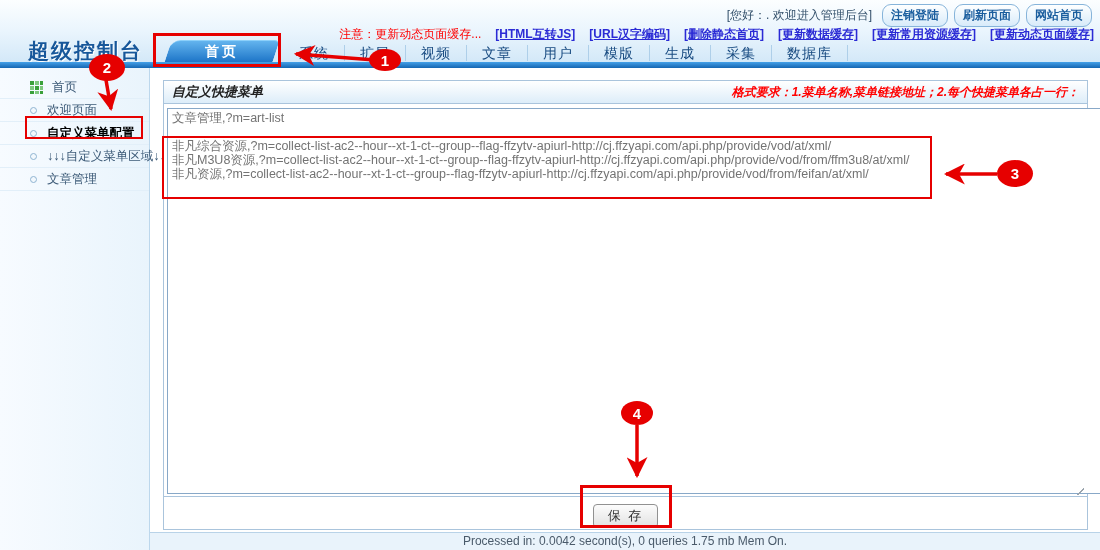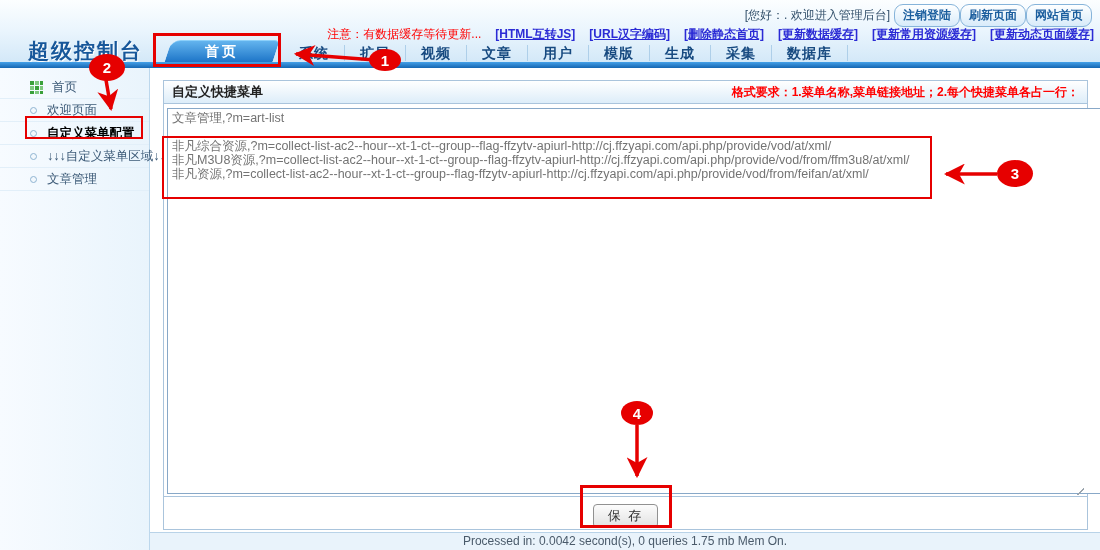--- a/index.html
+++ b/index.html
@@ -5,37 +5,37 @@
   * { margin:0; padding:0; box-sizing:border-box; }
   html,body { width:1100px; height:550px; }
   body { font-family:"Liberation Sans", sans-serif; background:#fff; }
   .stage { position:relative; width:1100px; height:550px; overflow:hidden; background:#fff; }
 
   
   .header { position:absolute; left:0; top:0; width:1100px; height:68px;
     background:linear-gradient(180deg,#fcfeff 0%,#eaf5fd 45%,#cfe6f7 100%); }
   .logo { position:absolute; left:28px; top:37px; font-size:21px; font-weight:bold;
     color:#17579a; letter-spacing:2px; text-shadow:1px 1px 0 #fff; }
-  .row1 { position:absolute; top:4px; right:8px; display:flex; align-items:center; }
+  .row1 { position:absolute; top:4px; right:8px; display:flex; align-items:center; gap:6px; }
   .welcome { font-size:12px; color:#33506b; margin-right:4px; }
   .hbtn { font-size:12px; font-weight:bold; color:#1b5e9e; padding:2px 8px;
     border:1px solid #86b4da; border-radius:9px;
     background:linear-gradient(180deg,#feffff,#d8ebfa); cursor:pointer; }
   .row2 { position:absolute; top:26px; right:6px; display:flex; align-items:center; gap:14px; }
   .notice { font-size:12px; color:#ff0000; }
   .hlink { font-size:12px; font-weight:bold; color:#2b2bd5; text-decoration:underline; cursor:pointer; }
 
   
   .active-tab { position:absolute; left:168px; top:40px; width:108px; height:23px; cursor:pointer; }
   .active-tab .tab-bg { position:absolute; inset:0; background:linear-gradient(180deg,#63b4ee,#1a72c6);
     transform:skewX(-18deg); border-radius:9px 5px 2px 2px; border-top:1px solid #8cd0fa; }
   .active-tab span { position:relative; display:block; text-align:center; line-height:23px;
     color:#fff; font-size:14px; font-weight:bold; letter-spacing:3px; }
   .tabs-row { position:absolute; left:284px; top:45px; display:flex; }
-  .tab { font-size:14px; font-weight:bold; color:#174a80; padding:0 15px; line-height:16px;
+  .tab { font-size:14px; font-weight:normal; color:#174a80; padding:0 15px; line-height:16px;
     border-right:1px solid #aecfe9; cursor:pointer; letter-spacing:1px; }
   .bluebar { position:absolute; left:0; top:62px; width:1100px; height:6px;
     background:linear-gradient(180deg,#44a0e8,#1566b2); }
 
   
   .sidebar { position:absolute; left:0; top:68px; width:150px; height:482px;
     background:linear-gradient(90deg,#f7fbff,#e9f4fc); border-right:1px solid #bcd7ec; padding-top:8px; }
   .side-item { display:flex; align-items:center; height:23px; padding-left:30px;
     font-size:12.5px; color:#3c5a77; border-bottom:1px solid #e2eff9; cursor:pointer; white-space:nowrap; }
   .side-item .bullet { width:7px; height:7px; border-radius:50%; border:1px solid #8fb4d2;
@@ -51,21 +51,21 @@
       linear-gradient(#3aa03a,#3aa03a) 0 10px/4px 3px,
       linear-gradient(#7fc97f,#7fc97f) 5px 10px/4px 3px,
       linear-gradient(#3aa03a,#3aa03a) 10px 10px/3px 3px;
     background-repeat:no-repeat; }
   .side-item.hl { font-weight:bold; color:#000; }
 
   
   .panel { position:absolute; left:163px; top:80px; width:925px; height:450px;
     border:1px solid #aac4dc; background:#fff; }
   .panel-title { height:23px; display:flex; justify-content:space-between; align-items:center;
-    padding:0 8px; background:linear-gradient(180deg,#ffffff,#ddedf9); border-bottom:1px solid #aac4dc; }
+    padding:0 8px; background:linear-gradient(180deg,#ffffff,#ddedf9); border-bottom:1px solid #aac4dc;font-style:italic; }
   .panel-title .t { font-size:13px; font-weight:bold; color:#222; }
   .panel-title .hint { font-size:12px; font-weight:bold; color:#f00; }
   .menu-textarea { position:absolute; left:3px; top:27px; width:1091px; height:386px;
     border:1px solid #88a8c8; resize:none; outline:none; overflow:hidden;
     font-family:"Liberation Sans", sans-serif; font-size:12.5px; line-height:14px;
     padding:2px 4px; color:#737373; white-space:pre; }
   .grip { position:absolute; left:908px; top:402px; width:12px; height:12px; pointer-events:auto;
     background:repeating-linear-gradient(135deg, transparent 0 2px, #9aa4ad 2px 3px, transparent 3px 5px);
     clip-path:polygon(100% 0, 100% 100%, 0 100%); cursor:nwse-resize; }
   .panel-footer { position:absolute; left:0; bottom:0; width:100%; height:33px;
@@ -96,21 +96,21 @@
     <div class="logo">超级控制台</div>
 
     <div class="row1">
       <span class="welcome">[您好：. 欢迎进入管理后台]</span>
       <span class="hbtn">注销登陆</span>
       <span class="hbtn">刷新页面</span>
       <span class="hbtn">网站首页</span>
     </div>
 
     <div class="row2">
-      <span class="notice">注意：有数据缓存等待更新...</span>
+      <span class="notice">注意：更新动态页面缓存...</span>
       <span class="hlink">[HTML互转JS]</span>
       <span class="hlink">[URL汉字编码]</span>
       <span class="hlink">[删除静态首页]</span>
       <span class="hlink">[更新数据缓存]</span>
       <span class="hlink">[更新常用资源缓存]</span>
       <span class="hlink">[更新动态页面缓存]</span>
     </div>
 
     <div class="active-tab">
       <i class="tab-bg"></i>

